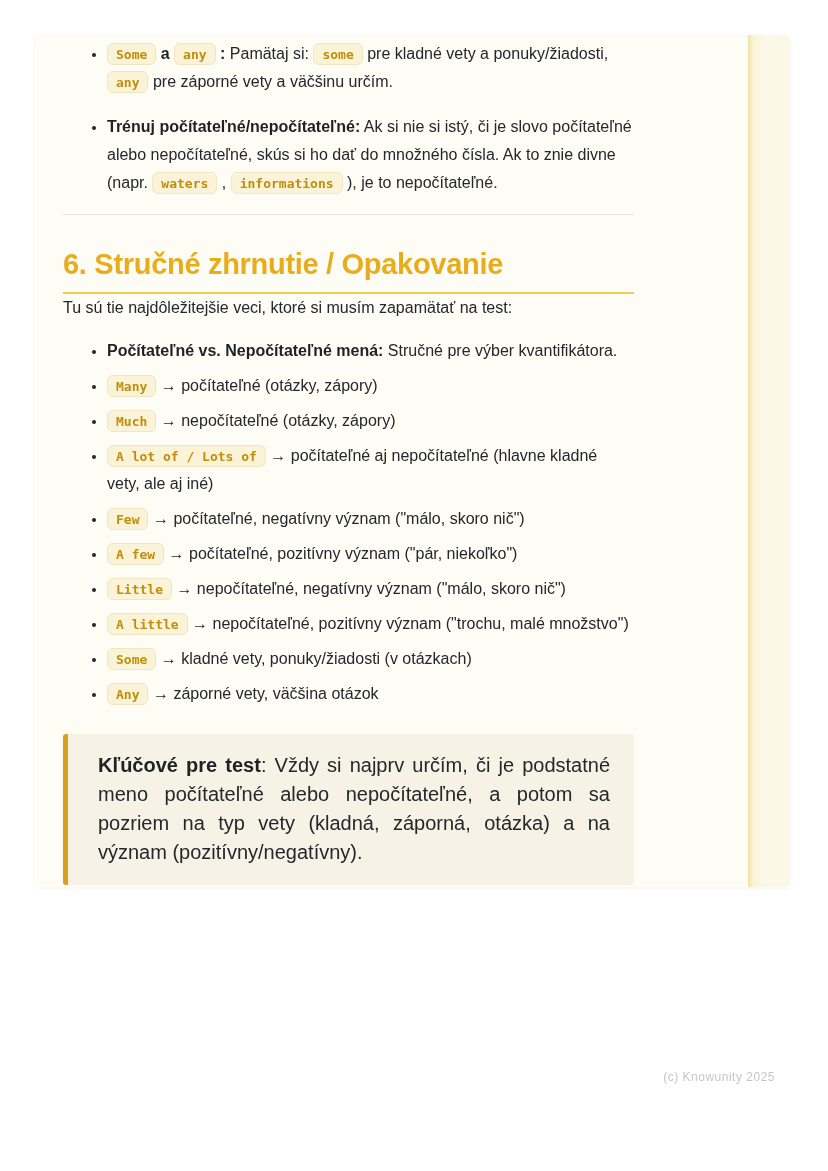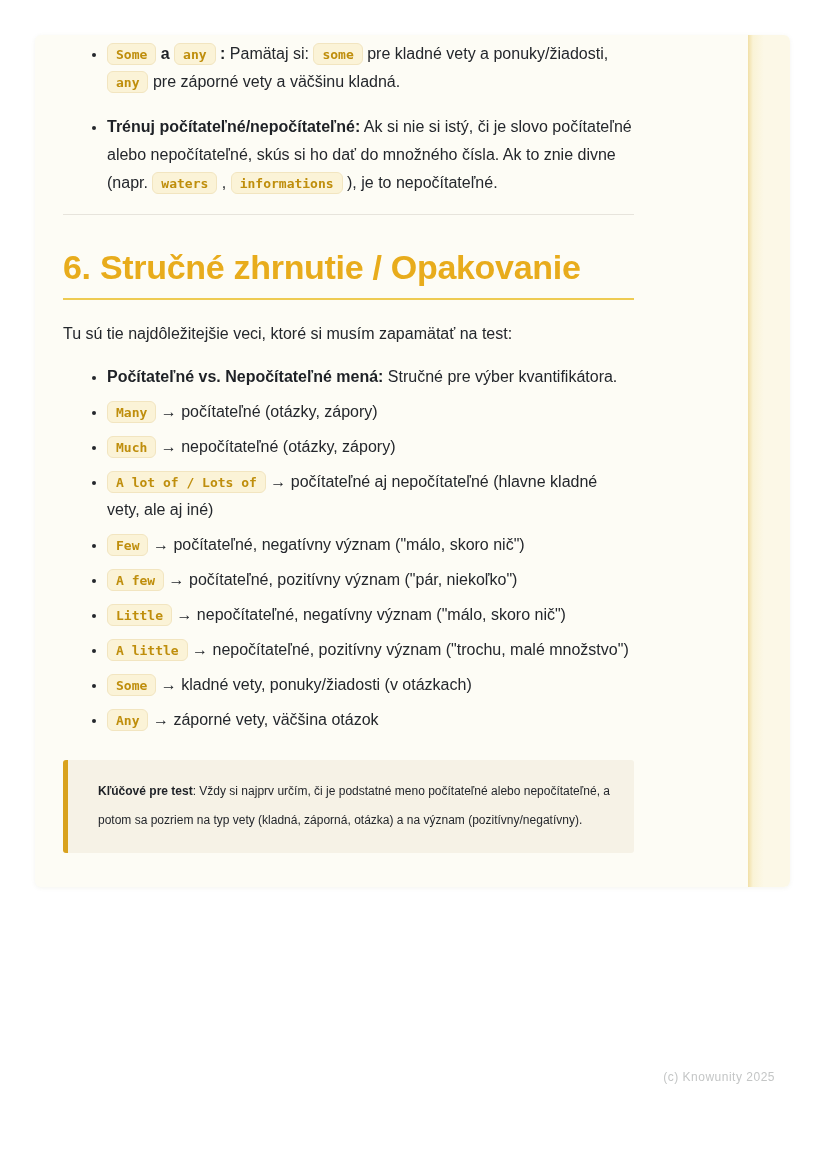--- a/index.html
+++ b/index.html
@@ -60,62 +60,61 @@
     display: inline-block;
     vertical-align: baseline;
   }
   hr.divider {
     border: none;
     border-top: 1px solid #e7e4dc;
     margin: 12px 0 0 0;
   }
   h2.section-heading {
     margin-top: 33px;
-    font-size: 34px;
+    font-size: 29px;
     font-weight: 700;
     letter-spacing: -0.3px;
     color: #e8ac1c;
     padding-bottom: 11px;
     border-bottom: 2px solid #eecb52;
   }
   p.section-intro {
-    margin-top: 20px;
     margin-bottom: 15px;
     font-size: 16px;
     line-height: 28px;
     color: #24272c;
   }
   .callout {
     margin-top: 26px;
     background: #f6f2e6;
     border-left: 5px solid #d9a21e;
     border-radius: 3px;
     padding: 17px 24px 18px 30px;
-    font-size: 12px;
+    font-size: 20px;
     line-height: 29px;
     text-align: justify;
     color: #24272c;
   }
   .footer {
     position: absolute;
     top: 1070px;
     right: 53px;
     font-size: 12px;
     letter-spacing: 0.5px;
     color: #c4c6c6;
   }
 </style>
 </head>
 <body>
 
 <div class="page-card">
   <div class="content">
 
     <ul class="bullet-list intro-list">
-      <li><code class="badge">Some</code><strong> a </strong><code class="badge">any</code><strong> :</strong><span> Pamätaj si: </span><code class="badge">some</code><span> pre kladné vety a ponuky/žiadosti, </span><code class="badge">any</code><span> pre záporné vety a väčšinu kladná.</span></li>
+      <li><code class="badge">Some</code><strong> a </strong><code class="badge">any</code><strong> :</strong><span> Pamätaj si: </span><code class="badge">some</code><span> pre kladné vety a ponuky/žiadosti, </span><code class="badge">any</code><span> pre záporné vety a väčšinu určím.</span></li>
       <li><strong>Trénuj počítateľné/nepočítateľné:</strong><span> Ak si nie si istý, či je slovo počítateľné alebo nepočítateľné, skús si ho dať do množného čísla. Ak to znie divne (napr. </span><code class="badge">waters</code><span> , </span><code class="badge">informations</code><span> ), je to nepočítateľné.</span></li>
     </ul>
 
     <hr class="divider">
 
     <h2 class="section-heading">6. Stručné zhrnutie / Opakovanie</h2>
 
     <p class="section-intro">Tu sú tie najdôležitejšie veci, ktoré si musím zapamätať na test:</p>
 
     <ul class="bullet-list summary-list">

